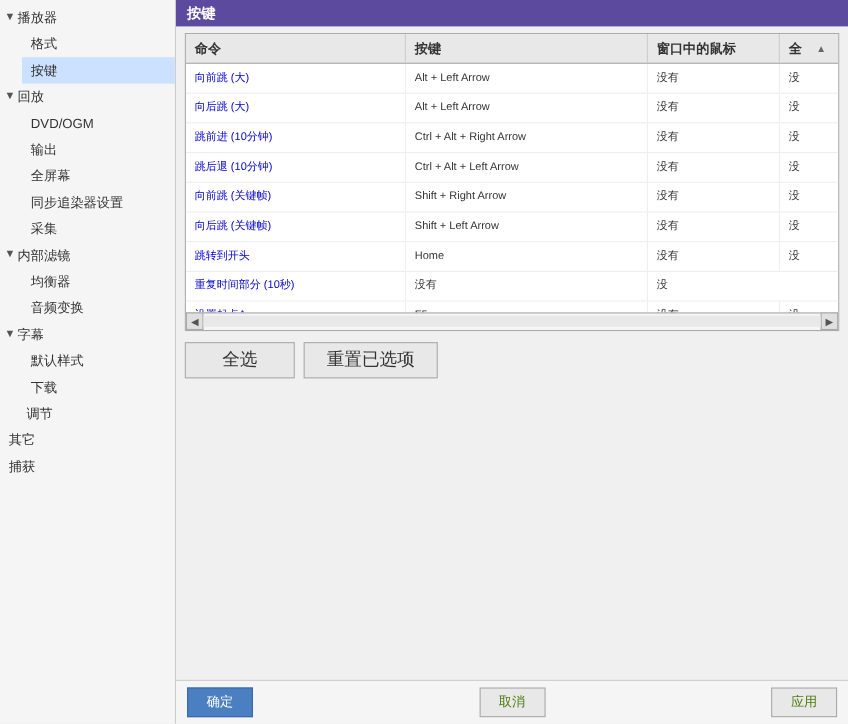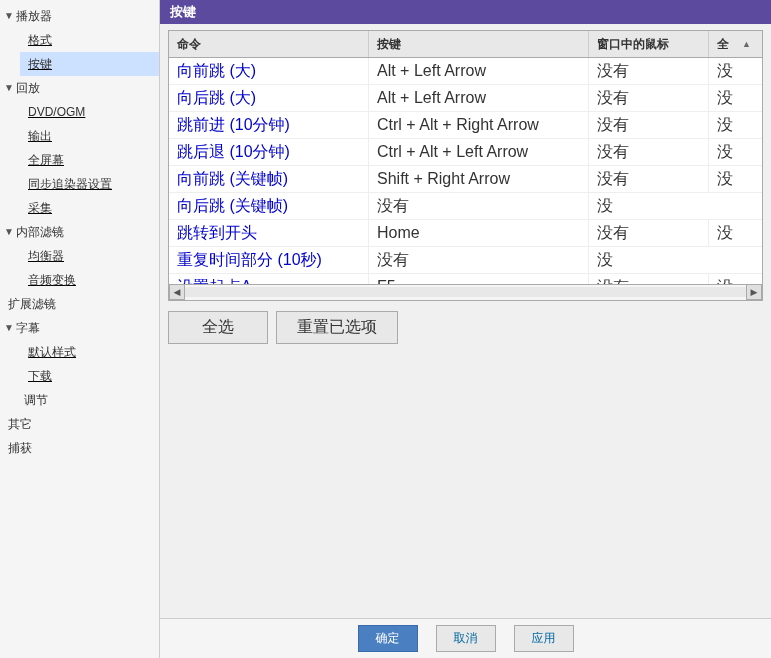--- a/index.html
+++ b/index.html
@@ -41,21 +41,20 @@
       font-weight: normal;
       color: #333;
       cursor: pointer;
       display: flex;
       align-items: center;
       line-height: 20px;
     }
 
     .sidebar-children {
       margin-left: 16px;
-      text-decoration: underline;
     }
     .sidebar-children .sidebar-item {
       margin-left: 4px;
     }
 
     .triangle {
       display: inline-block;
       width: 12px;
       font-size: 10px;
       color: #555;
@@ -125,21 +124,21 @@
     .table-row {
       display: grid;
       grid-template-columns: 200px 220px 120px 50px;
       border-bottom: 1px solid #eee;
     }
 
     .table-cell {
       padding: 3px 8px;
       border-right: 1px solid #eee;
       color: #333;
-      font-size: 16px;
+      font-size: 10px;
       line-height: 20px;
       white-space: nowrap;
       overflow: hidden;
       text-overflow: ellipsis;
     }
     .table-cell:last-child { border-right: none; }
 
     .table-cell.cmd { color: #0000cc; }
 
     
@@ -189,33 +188,33 @@
       min-width: 100px;
     }
 
     
     .bottom-spacer {
       flex: 1;
     }
 
     .dialog-bottom {
       display: flex;
-      justify-content: center;
+      justify-content: space-between;
       padding: 6px 10px;
-      gap: 18px;
+      gap: 6px;
       border-top: 1px solid #ccc;
       background: #f5f5f5;
     }
     .dialog-btn {
       padding: 4px 16px;
       background: #e8e8e8;
       border: 1px solid #aaa;
       cursor: pointer;
       font-size: 12px;
-      color: #0369a1;
+      color: #4d7c0f;
       font-family: "Microsoft YaHei", Arial, sans-serif;
       min-width: 60px;
     }
     .dialog-btn.primary {
       background: #4a7fc1;
       color: white;
       border-color: #3a6aaa;
     }
   </style>
 </head>
@@ -269,23 +268,20 @@
     <div class="sidebar-children">
       <div class="sidebar-item">
         <span>均衡器</span>
       </div>
       <div class="sidebar-item">
         <span>音频变换</span>
       </div>
     </div>
   </div>
 
-  <div class="sidebar-item" style="padding-left:8px;">
-    <span>扩展滤镜</span>
-  </div>
 
   <div class="sidebar-group">
     <div class="sidebar-group-label">
       <span class="triangle">▼</span>
       <span>字幕</span>
     </div>
     <div class="sidebar-children">
       <div class="sidebar-item">
         <span>默认样式</span>
       </div>
@@ -355,20 +351,21 @@
           <div class="table-cell">没</div>
         </div>
         <div class="table-row">
           <div class="table-cell cmd">向前跳 (关键帧)</div>
           <div class="table-cell">Shift + Right Arrow</div>
           <div class="table-cell">没有</div>
           <div class="table-cell">没</div>
         </div>
         <div class="table-row">
           <div class="table-cell cmd">向后跳 (关键帧)</div>
+          <div class="table-cell">Shift + Left Arrow</div>
           <div class="table-cell">没有</div>
           <div class="table-cell">没</div>
         </div>
         <div class="table-row">
           <div class="table-cell cmd">跳转到开头</div>
           <div class="table-cell">Home</div>
           <div class="table-cell">没有</div>
           <div class="table-cell">没</div>
         </div>
         <div class="table-row">

